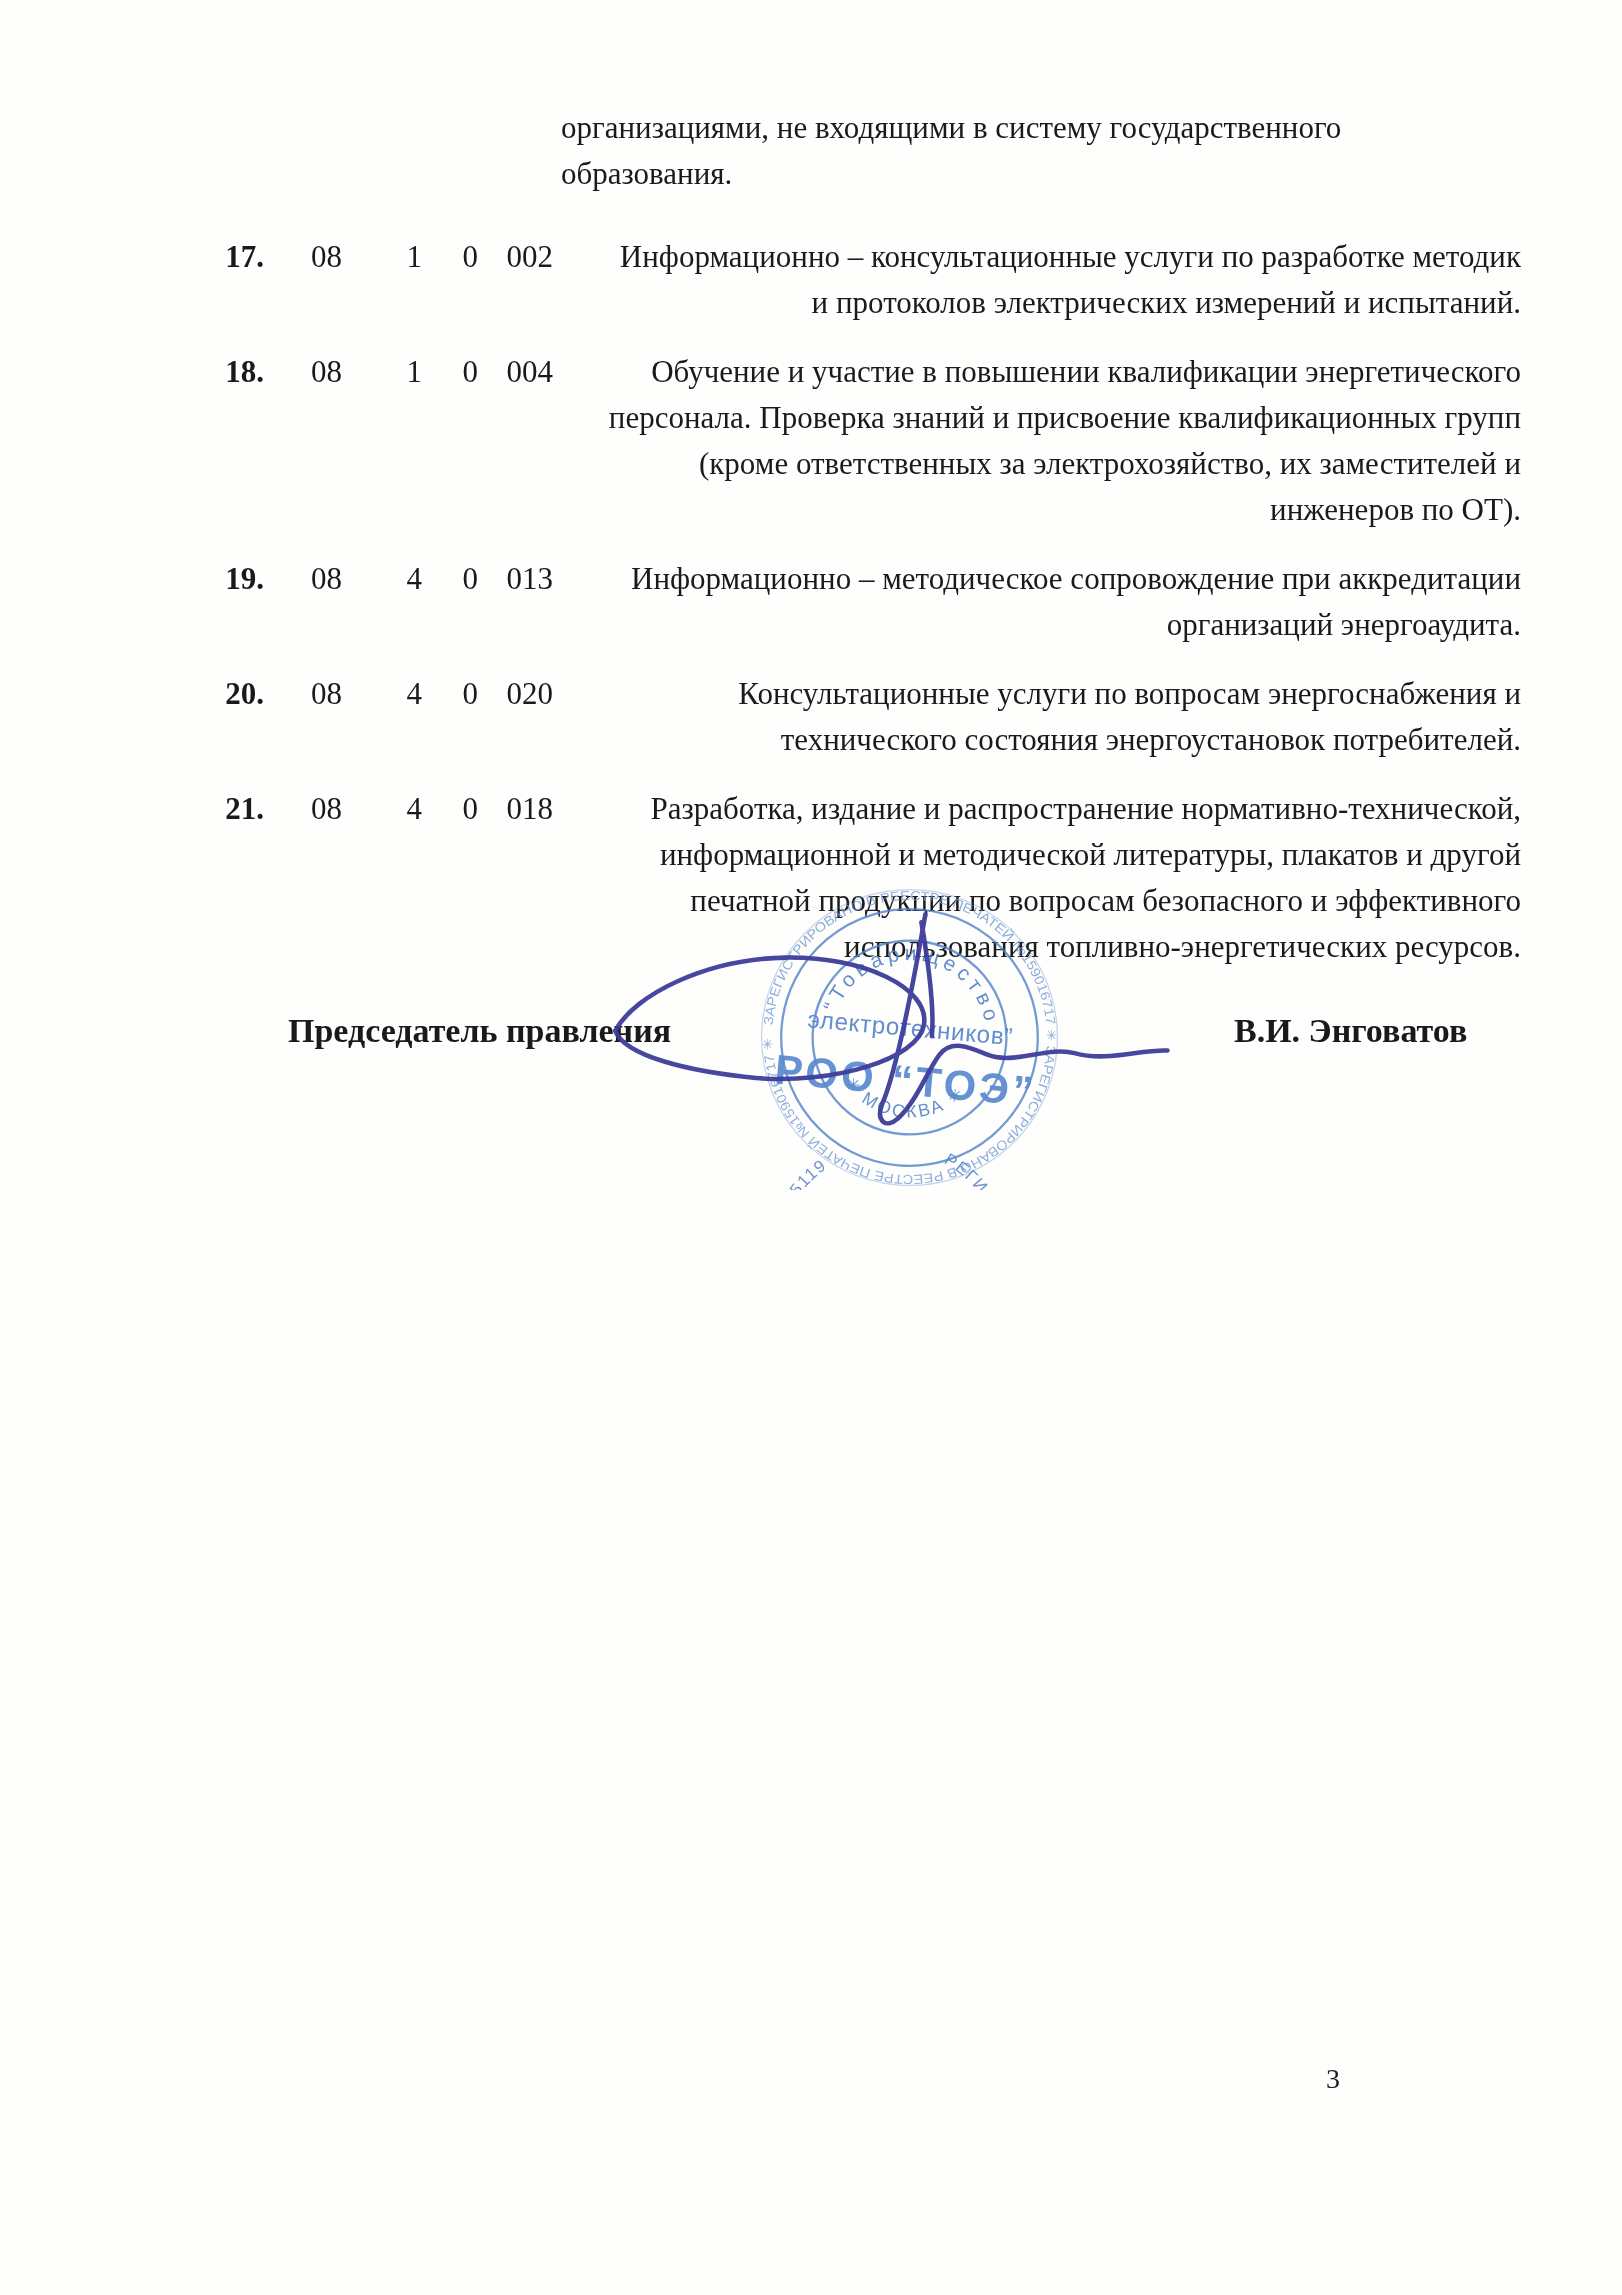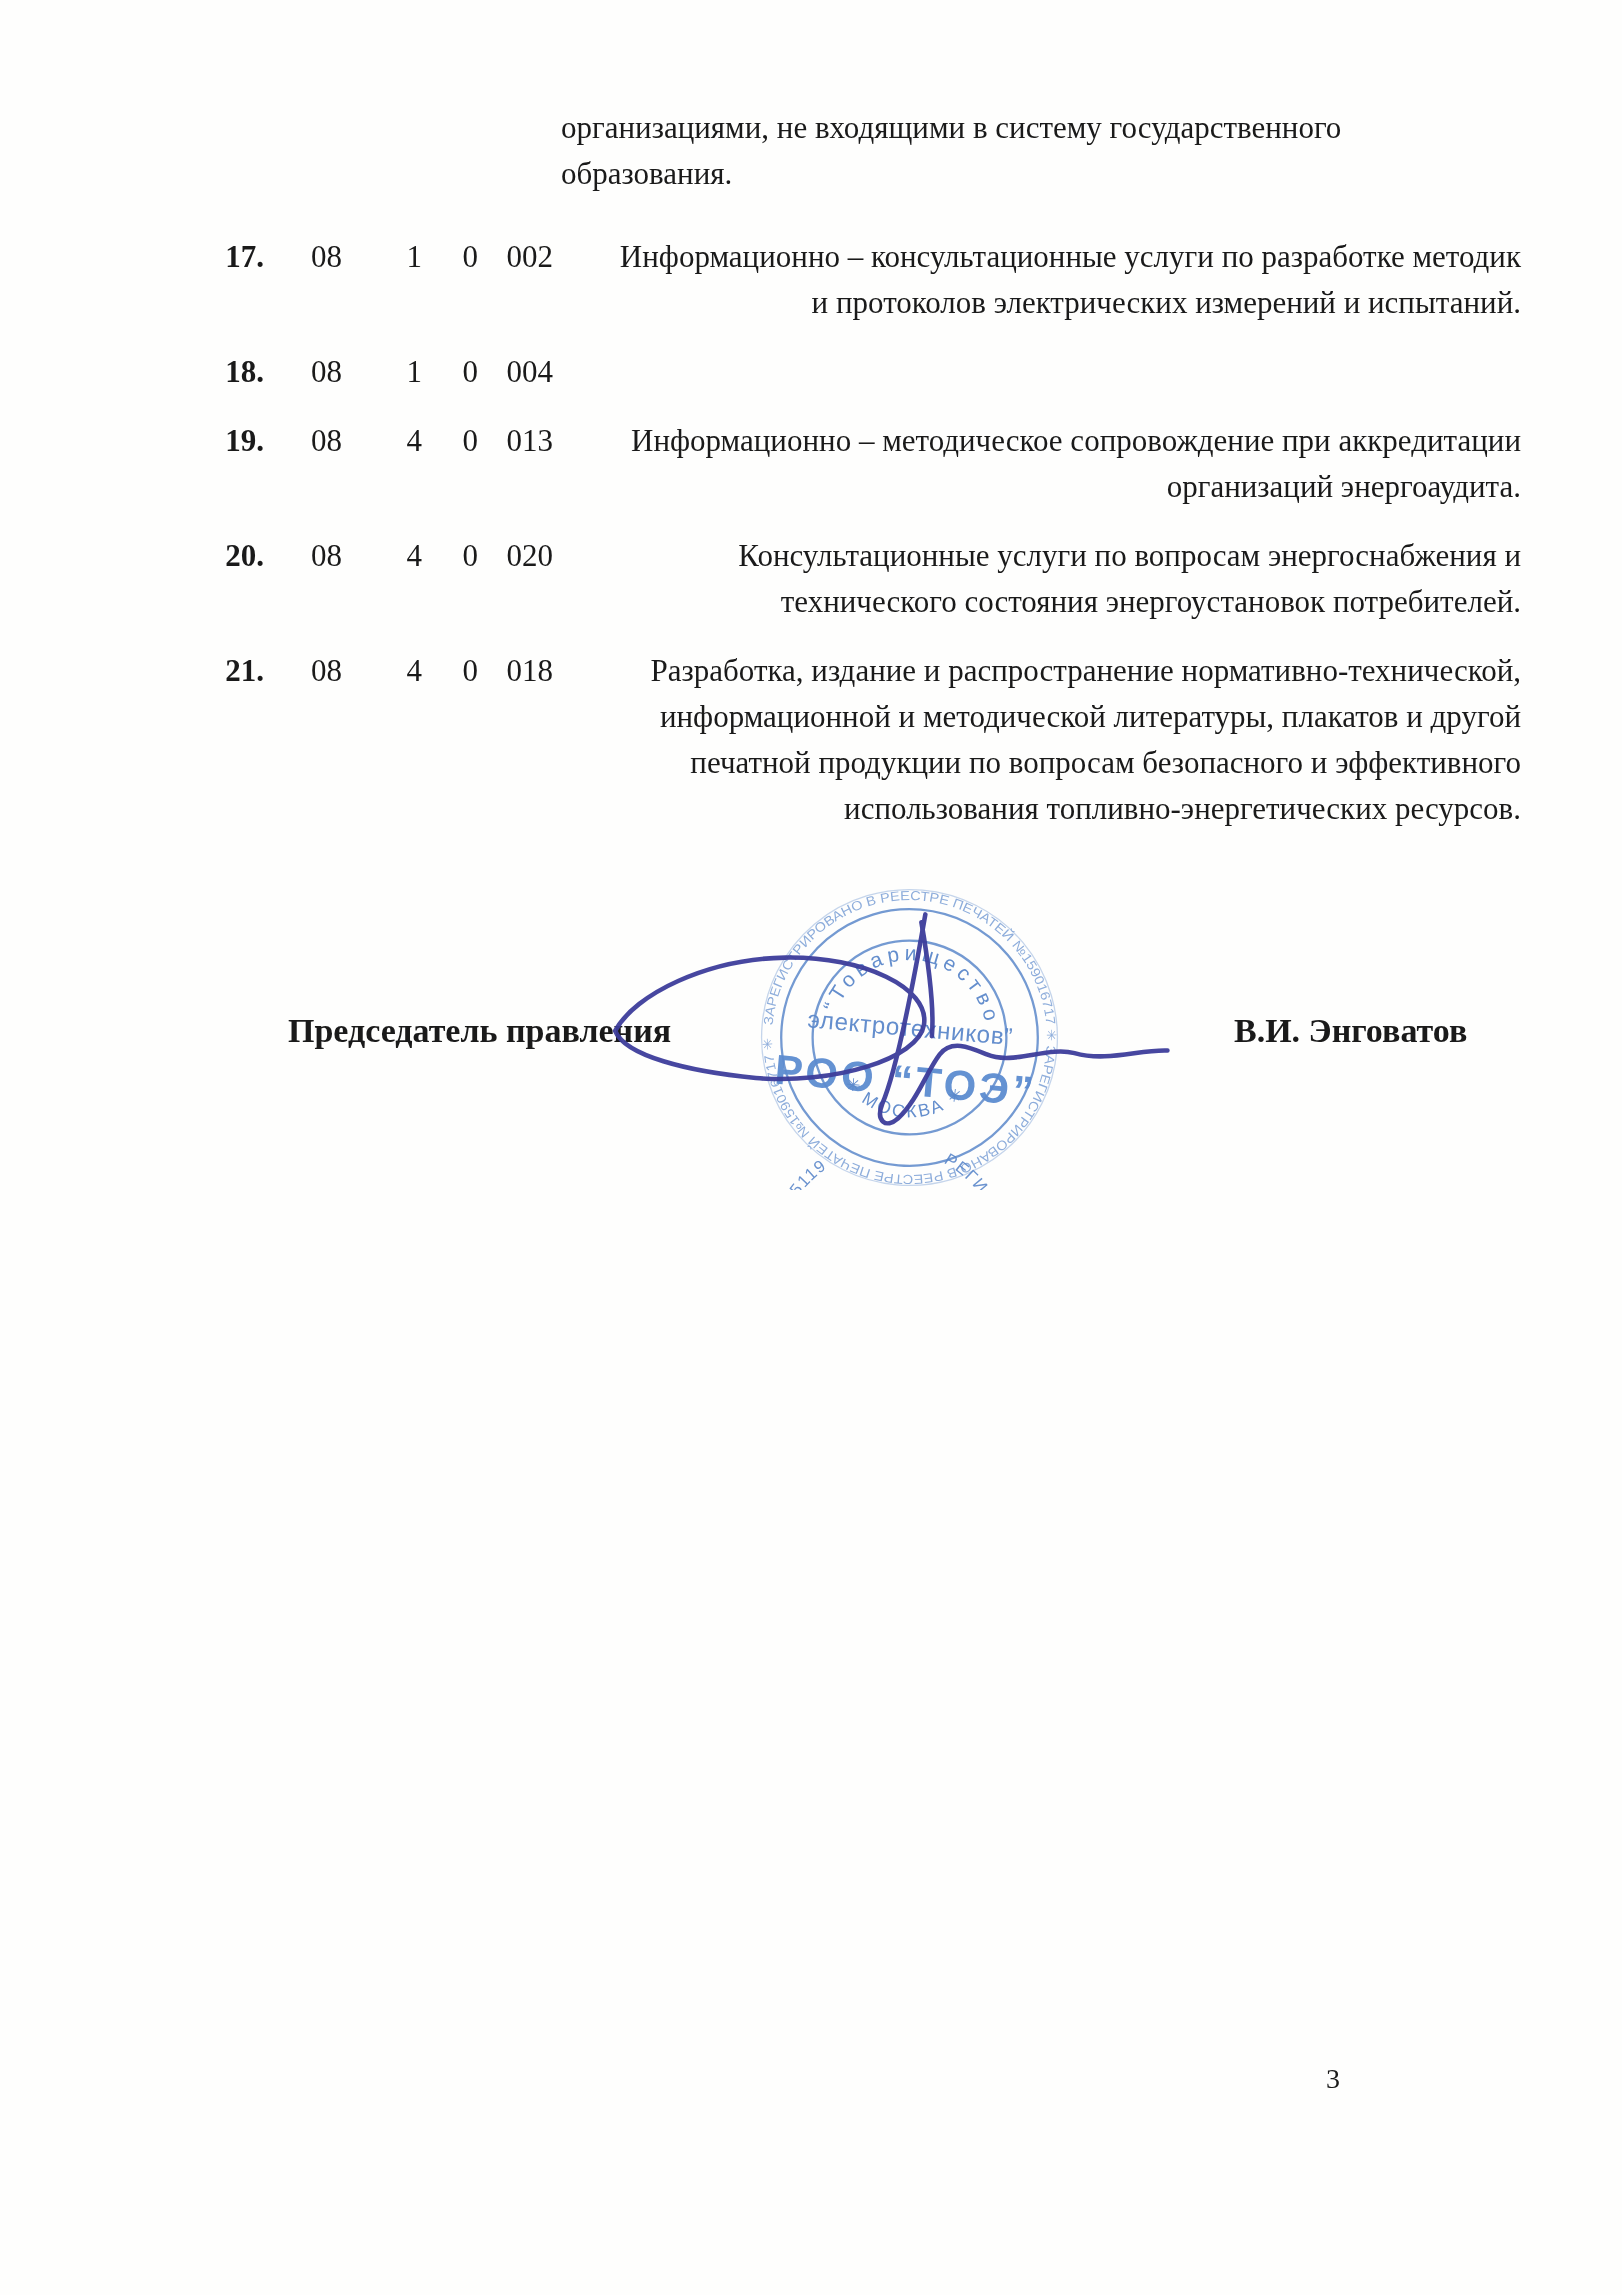--- a/index.html
+++ b/index.html
@@ -63,20 +63,24 @@
       <div class="service-desc">Информационно – консультационные услуги по разработке методик
 и протоколов электрических измерений и испытаний.</div>
     </div>
 
     <div class="service-row">
       <div class="service-num">18.</div>
       <div class="service-code">08</div>
       <div class="service-code">1</div>
       <div class="service-code">0</div>
       <div class="service-code">004</div>
+      <div class="service-desc">Обучение и участие в повышении квалификации энергетического
+персонала. Проверка знаний и присвоение квалификационных групп
+(кроме ответственных за электрохозяйство, их заместителей и
+инженеров по ОТ).</div>
     </div>
 
     <div class="service-row">
       <div class="service-num">19.</div>
       <div class="service-code">08</div>
       <div class="service-code">4</div>
       <div class="service-code">0</div>
       <div class="service-code">013</div>
       <div class="service-desc">Информационно – методическое сопровождение при аккредитации
 организаций энергоаудита.</div>

